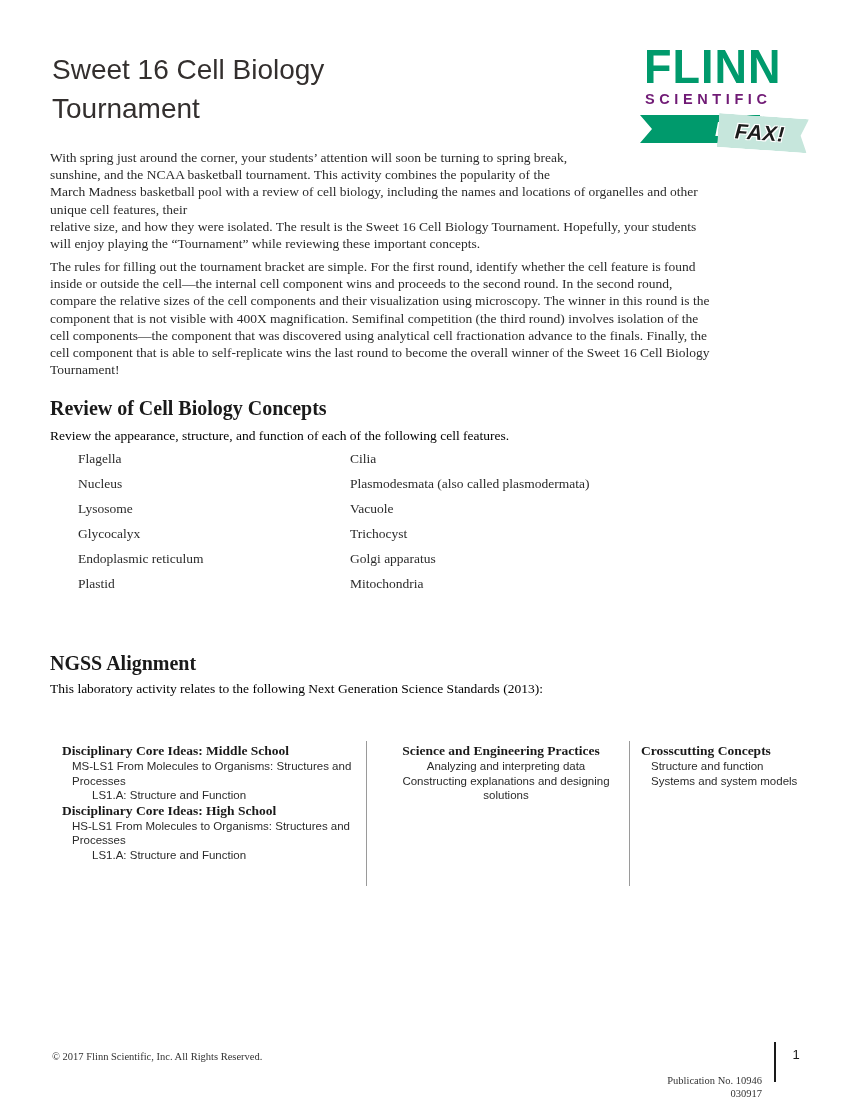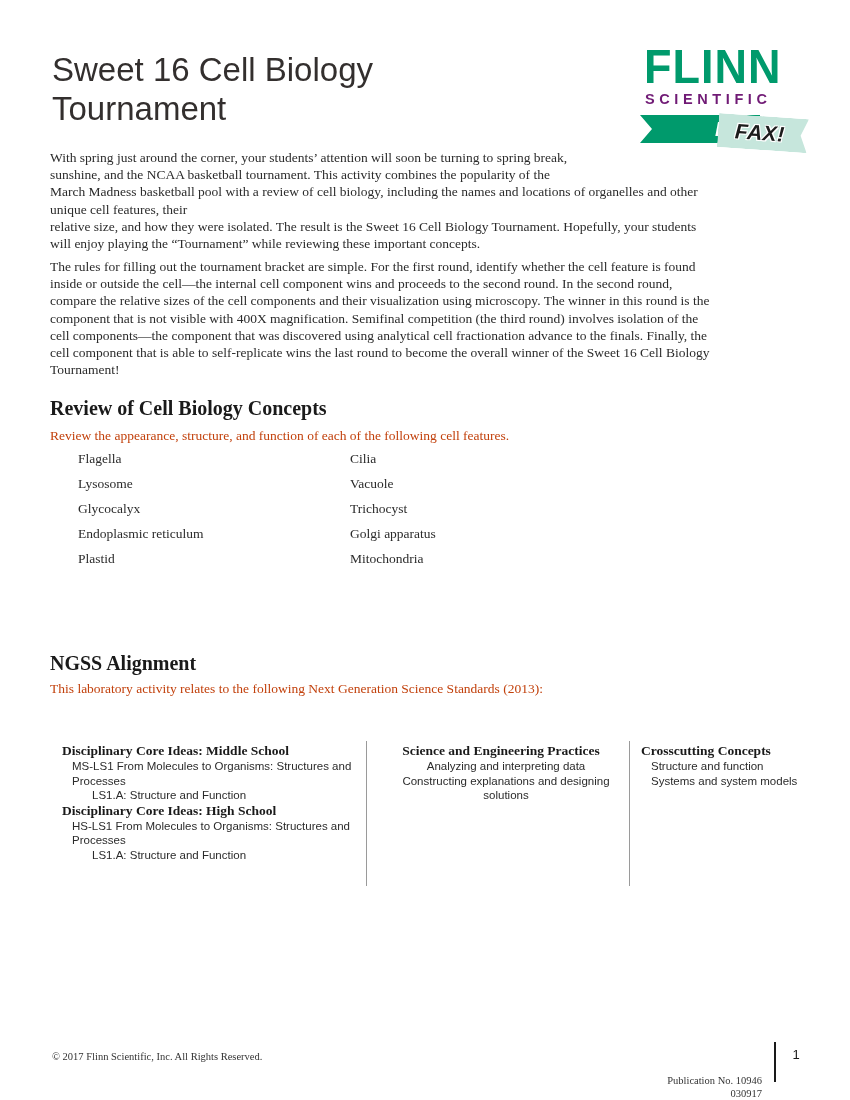--- a/index.html
+++ b/index.html
@@ -11,21 +11,21 @@
     height: 1100px;
     background: #ffffff;
     overflow: hidden;
   }
 
   
   .doc-title {
     position: absolute;
     left: 52px; top: 50px;
     font-family: "Liberation Sans", sans-serif;
-    font-size: 33px;
+    font-size: 28px;
     font-weight: 400;
     line-height: 39px;
     color: #332f2e;
     white-space: pre-line;
     letter-spacing: 0px;
   }
 
   .logo { position: absolute; left: 640px; top: 40px; width: 170px; height: 120px; }
   .logo-brand {
     position: absolute; left: 4px; top: 0px;
@@ -92,21 +92,21 @@
     font-weight: 700;
     color: #1a1a1a;
   }
   .review-heading { top: 397px; }
   .ngss-heading { top: 652px; }
 
   .section-intro {
     position: absolute;
     left: 50px;
     font-size: 13.5px;
-    color: #c2410c;
+    color: #000000;
     text-align: right;
   }
   .review-intro { top: 428px; }
   .ngss-intro { top: 681px; }
 
   
   .review-list { position: absolute; left: 78px; top: 451px; width: 700px; }
   .review-row { display: flex; height: 25.1px; align-items: flex-start; }
   .review-cell { font-size: 13.5px; color: #2b2b2b; }
   .review-cell.left { width: 272px; }
@@ -200,20 +200,24 @@
 
   <h2 class="section-heading review-heading">Review of Cell Biology Concepts</h2>
   <p class="section-intro review-intro">Review the appearance, structure, and function of each of the following cell features.</p>
 
   <div class="review-list">
     <div class="review-row">
       <span class="review-cell left">Flagella</span>
       <span class="review-cell right">Cilia</span>
     </div>
     <div class="review-row">
+      <span class="review-cell left">Nucleus</span>
+      <span class="review-cell right">Plasmodesmata (also called plasmodermata)</span>
+    </div>
+    <div class="review-row">
       <span class="review-cell left">Lysosome</span>
       <span class="review-cell right">Vacuole</span>
     </div>
     <div class="review-row">
       <span class="review-cell left">Glycocalyx</span>
       <span class="review-cell right">Trichocyst</span>
     </div>
     <div class="review-row">
       <span class="review-cell left">Endoplasmic reticulum</span>
       <span class="review-cell right">Golgi apparatus</span>

